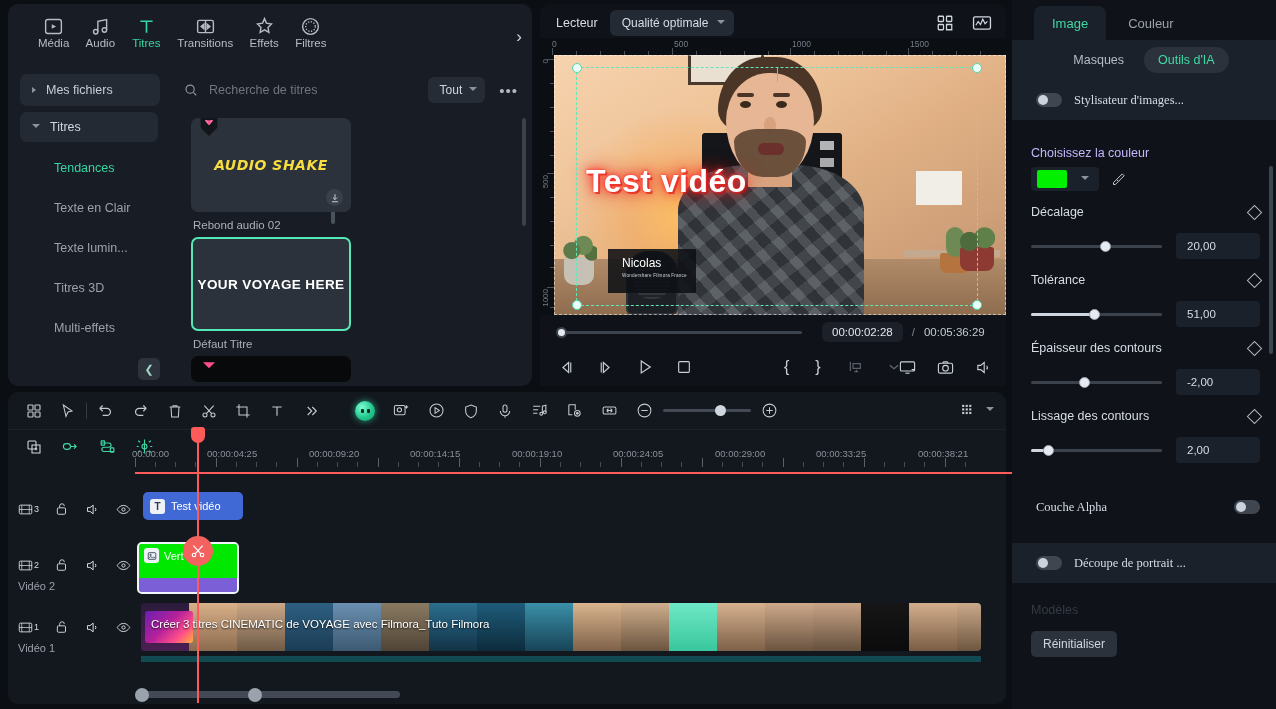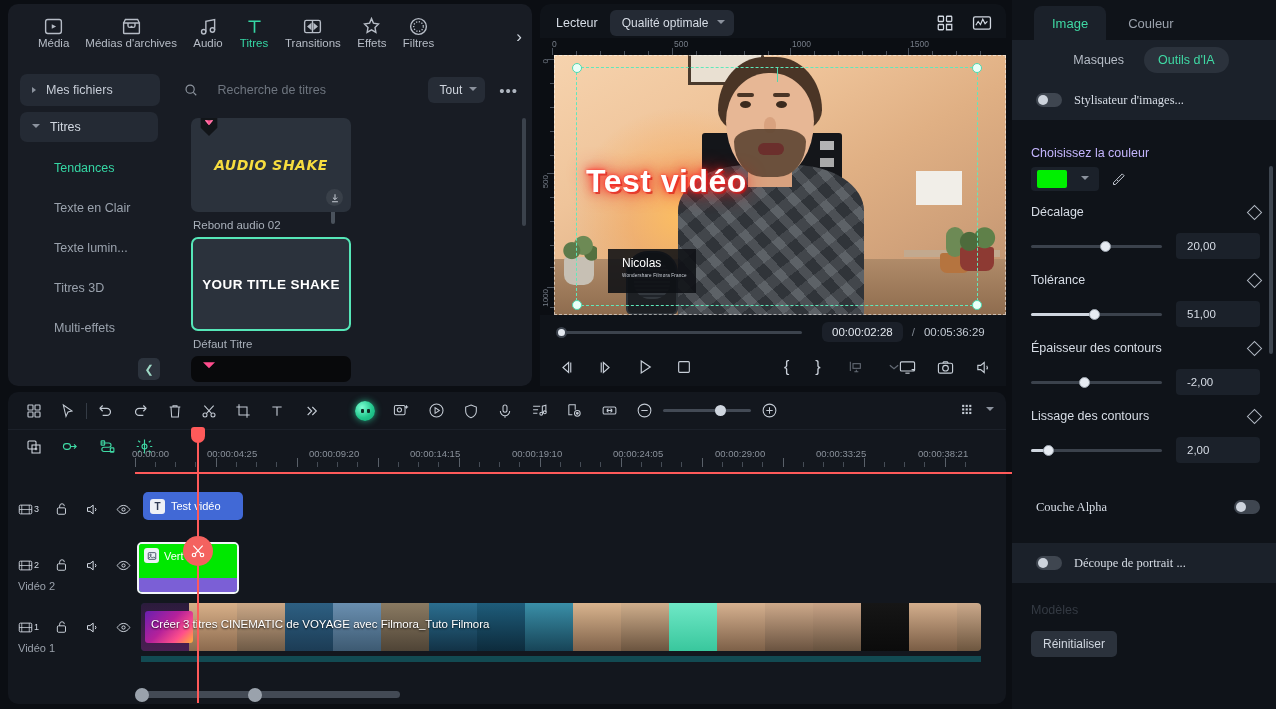--- a/index.html
+++ b/index.html
@@ -35,21 +35,21 @@
   }
 
   .search-row { display: flex; align-items: center; height: 40px; padding: 0 14px 0 0; }
   .files-chip {
     width: 140px; height: 32px; margin-left: 12px; background: #242a34; border-radius: 7px;
     display: flex; align-items: center; gap: 10px; padding-left: 12px;
     font-size: 12.5px; color: #c6ccd6; cursor: pointer;
   }
   .tri { width: 0; height: 0; border-left: 4px solid #8b929d; border-top: 3.5px solid transparent; border-bottom: 3.5px solid transparent; }
   .tri.down { border-left: 4px solid transparent; border-right: 4px solid transparent; border-top: 4px solid #8b929d; }
-  .searchbox { flex: 1; display: flex; align-items: center; gap: 20px; margin-left: 24px; }
+  .searchbox { flex: 1; display: flex; align-items: center; gap: 11px; margin-left: 24px; }
   .searchbox input {
     background: transparent; border: none; outline: none; color: #cfd5de;
     font-size: 12.5px; width: 210px; font-family: inherit;
   }
   .searchbox input::placeholder { color: #6e757f; }
   .filter-chip {
     height: 26px; padding: 0 8px 0 12px; background: #262c36; border-radius: 6px;
     display: flex; align-items: center; gap: 7px; font-size: 12px; color: #cfd5de; cursor: pointer;
   }
   .dots { margin-left: 14px; color: #aeb5bf; font-size: 15px; letter-spacing: 1px; cursor: pointer; }
@@ -350,30 +350,20 @@
             <svg width="21" height="21" viewBox="0 0 24 24" fill="none" stroke="currentColor" stroke-width="1.6">
               <rect x="3" y="4" width="18" height="16" rx="2.5"></rect>
               <path d="M10 9.5l5 2.5-5 2.5z" fill="currentColor" stroke="none"></path>
             </svg>
           </span>
         <span class="lbl">Média</span>
       </div>
       <div class="lib-tab">
         <span class="icon">
             <svg width="21" height="21" viewBox="0 0 24 24" fill="none" stroke="currentColor" stroke-width="1.6">
-              <path d="M3 8h18v11a1 1 0 01-1 1H4a1 1 0 01-1-1z"></path>
-              <path d="M3 8l2-4h14l2 4"></path>
-              <path d="M8 8v3a2 2 0 004 0 2 2 0 004 0V8"></path>
-            </svg>
-          </span>
-        <span class="lbl">Médias d'archives</span>
-      </div>
-      <div class="lib-tab">
-        <span class="icon">
-            <svg width="21" height="21" viewBox="0 0 24 24" fill="none" stroke="currentColor" stroke-width="1.6">
               <path d="M9 18V6l10-2v12"></path>
               <circle cx="6.5" cy="18" r="2.5"></circle>
               <circle cx="16.5" cy="16" r="2.5"></circle>
             </svg>
           </span>
         <span class="lbl">Audio</span>
       </div>
       <div class="lib-tab active">
         <span class="icon">
             <svg width="21" height="21" viewBox="0 0 24 24" fill="none" stroke="currentColor" stroke-width="1.9">
@@ -461,21 +451,21 @@
             <span class="dl-icon">
               <svg width="10" height="10" viewBox="0 0 24 24" fill="none" stroke="currentColor" stroke-width="2.2">
                   <path d="M12 3v12M7 11l5 5 5-5M5 21h14"></path>
                 </svg>
             </span>
           </div>
           <div class="thumb-label">Rebond audio 02</div>
         </div>
         <div class="thumb-card">
           <div class="thumb-box selected">
-            <span class="your-title">YOUR TITLE SHAKE</span>
+            <span class="your-title">YOUR VOYAGE HERE</span>
           </div>
           <div class="thumb-label">Défaut Titre</div>
         </div>
         <div class="thumb-card">
           <div class="thumb-box dark3">
             <span class="badge-gem" style="top:4px;left:10px">
               <svg width="16" height="9" viewBox="0 0 20 12">
                   <path d="M2 3h16l-8 8z" fill="#ff4d8d"></path>
                 </svg>
             </span>

